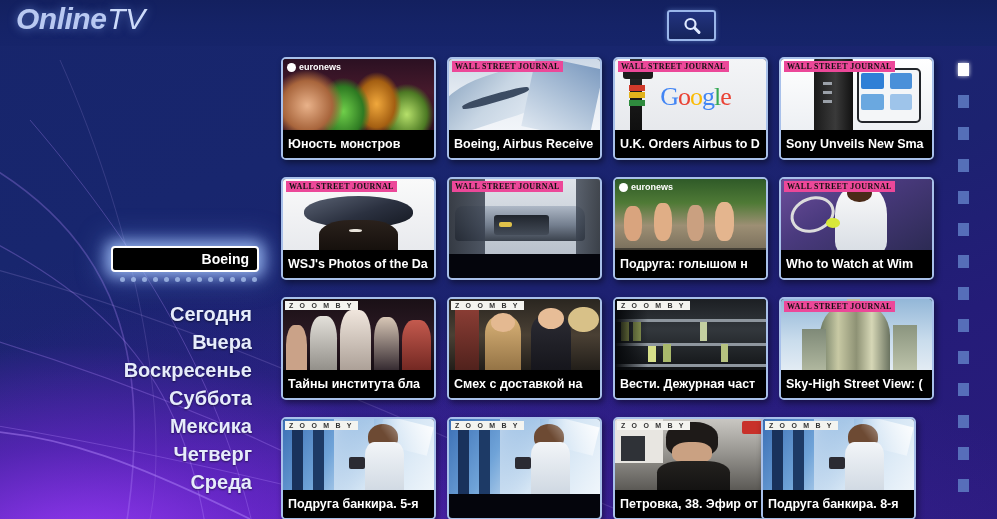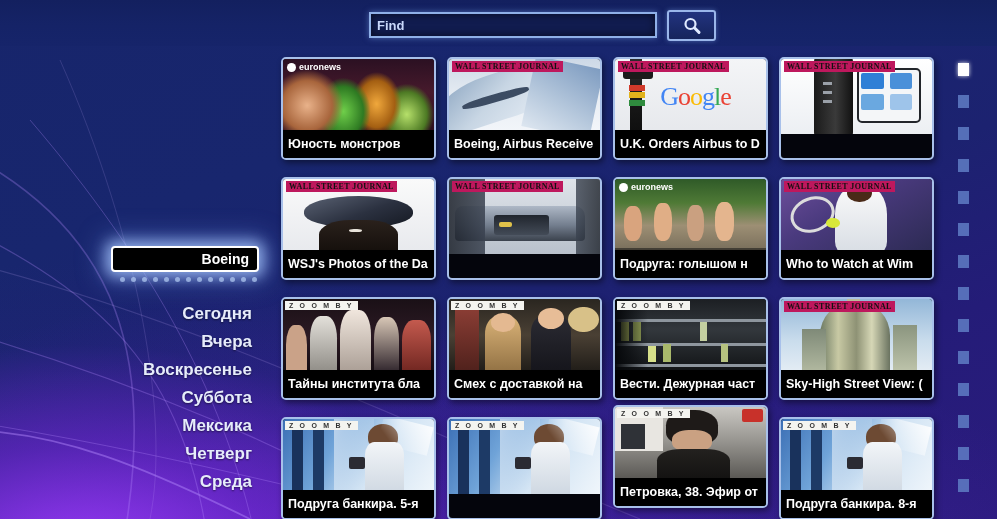--- a/index.html
+++ b/index.html
@@ -111,21 +111,21 @@
     width:5px; height:5px; border-radius:50%;
     background:#aec5ef; opacity:0.75; display:block;
   }
 
   .daylist {
     position:absolute; left:0px; top:300px; width:260px;
     display:flex; flex-direction:column; align-items:flex-end;
     padding-right:8px; box-sizing:border-box;
   }
   .daylist div {
-    color:#e6ecfb; font-size:17px; font-weight:bold;
+    color:#e6ecfb; font-size:20px; font-weight:bold;
     line-height:28px; cursor:pointer;
     text-shadow: 0 1px 2px rgba(0,0,0,0.5);
   }
 
   
   .grid {
     position:absolute; left:281px; top:57px;
     width: 655px; height: 462px;
   }
   .tile {
@@ -144,21 +144,21 @@
     position:absolute; left:0; bottom:0; width:100%; height:28px;
     background:#000;
     color:#fff; font-size:12.5px; font-weight:bold;
     display:flex; align-items:center;
     padding-left:5px; box-sizing:border-box;
     white-space:nowrap; overflow:hidden;
   }
   
   .ribbon {
     position:absolute; left:3px; top:2px; z-index:3;
-    background:#be185d; color:#111;
+    background:#ec4899; color:#111;
     font-family:"Liberation Serif", serif;
     font-size:8px; font-weight:bold; letter-spacing:0.4px;
     padding:1px 3px; white-space:nowrap;
   }
   .ribbon.euronews {
     background:transparent; color:#fff; left:4px; top:3px;
     font-family:"Liberation Sans", sans-serif; font-size:9px;
     letter-spacing:0; padding:0; display:flex; align-items:center; gap:3px;
   }
   .ribbon.euronews::before {
@@ -192,24 +192,24 @@
       <path d="M -40 420 C 160 450, 340 500, 520 540" stroke-width="1"></path>
       <path d="M 250 519 C 150 470, 60 430, -40 430" stroke-width="1.8" stroke-opacity="0.45"></path>
     </g>
     <g fill="none" stroke="#cdb0ff" stroke-opacity="0.18">
       <path d="M -40 260 C 200 320, 420 430, 640 519" stroke-width="1.2"></path>
       <path d="M 60 60 C 140 240, 170 420, 150 519" stroke-width="0.9"></path>
     </g>
   </svg>
 
   <div class="header">
-
-    <div class="searchbox">
-      <input type="text" placeholder="Find" style="">
-    </div>
+    <div class="logo">
+      <span>Online</span><span class="tv">TV</span>
+    </div>
+
 
     <div class="searchbtn">
       <svg width="20" height="20" viewBox="0 0 20 20">
         <circle cx="8.5" cy="8" r="5" fill="none" stroke="#dfe9ff" stroke-width="2.2"></circle>
         <line x1="12.4" y1="11.8" x2="17" y2="16.4" stroke="#dfe9ff" stroke-width="3" stroke-linecap="round"></line>
       </svg>
     </div>
   </div>
 
 
@@ -288,20 +288,21 @@
       <div style="position:absolute;left:28%;top:30%;width:6%;height:5%;background:#9aa0a8"></div>
       <div style="position:absolute;left:28%;top:42%;width:6%;height:5%;background:#9aa0a8"></div>
       <div style="position:absolute;left:28%;top:54%;width:6%;height:5%;background:#9aa0a8"></div>
       <div style="position:absolute;left:50%;top:12%;width:40%;height:68%;background:#f4f6f8;border:2px solid #22252a;border-radius:5px"></div>
       <div style="position:absolute;left:53%;top:18%;width:15%;height:22%;background:#2f7fd6;border-radius:2px"></div>
       <div style="position:absolute;left:72%;top:18%;width:15%;height:22%;background:#4a90d9;border-radius:2px"></div>
       <div style="position:absolute;left:53%;top:46%;width:15%;height:22%;background:#6aa8e0;border-radius:2px"></div>
       <div style="position:absolute;left:72%;top:46%;width:15%;height:22%;background:#9ec4ea;border-radius:2px"></div>
           <div class="ribbon ">WALL STREET JOURNAL</div>
         </div>
+        <div class="tile-title">Sony Unveils New Sma</div>
       </div>
       <div class="tile" style="left: 0px; top: 120px;">
         <div class="thumb">
           <div style="position:absolute;inset:0;background:linear-gradient(180deg,#fafafa 0%,#e7e9ed 100%)"></div>
       <div style="position:absolute;left:14%;top:22%;width:72%;height:42%;background:linear-gradient(160deg,#5b6374 0%,#2b3140 55%,#151922 100%);border-radius:52% 52% 44% 44%"></div>
       <div style="position:absolute;left:24%;top:55%;width:52%;height:48%;background:linear-gradient(180deg,#2a211c 0%,#120d0a 100%);border-radius:40% 40% 10% 10%"></div>
       <div style="position:absolute;left:44%;top:66%;width:8%;height:5%;background:#e8e3da;border-radius:50%"></div>
           <div class="ribbon ">WALL STREET JOURNAL</div>
         </div>
         <div class="tile-title">WSJ's Photos of the Da</div>
@@ -413,34 +414,34 @@
       <div style="position:absolute;left:6%;top:12%;width:7%;height:88%;background:#19325c"></div>
       <div style="position:absolute;left:20%;top:12%;width:7%;height:88%;background:#1d3a66"></div>
       <div style="position:absolute;left:34%;top:0;width:26%;height:100%;background:linear-gradient(100deg,rgba(255,255,255,.55) 0%,rgba(255,255,255,0) 100%)"></div>
       <div style="position:absolute;left:56%;top:6%;width:20%;height:34%;background:#6d4a33;border-radius:50% 50% 40% 40%"></div>
       <div style="position:absolute;left:54%;top:30%;width:26%;height:70%;background:linear-gradient(180deg,#f2f5f8 0%,#cfd8e2 100%);border-radius:24% 24% 0 0"></div>
       <div style="position:absolute;left:44%;top:50%;width:10%;height:16%;background:#2b2b33;border-radius:2px"></div>
       <div style="position:absolute;right:2%;top:2%;width:34%;height:38%;background:linear-gradient(220deg,rgba(255,255,255,.9) 0%,rgba(255,255,255,0) 80%);transform:rotate(14deg)"></div>
           <div class="ribbon zoomby">Z O O M B Y</div>
         </div>
       </div>
-      <div class="tile" style="left: 332px; top: 348px;">
+      <div class="tile" style="left: 332px; top: 360px;">
         <div class="thumb">
           <div style="position:absolute;inset:0;background:linear-gradient(180deg,#c9c7c2 0%,#9d9b96 40%,#55534f 100%)"></div>
       <div style="position:absolute;left:0;top:0;width:32%;height:58%;background:#e8e6e1"></div>
       <div style="position:absolute;left:4%;top:22%;width:16%;height:34%;background:#2f3237"></div>
       <div style="position:absolute;left:34%;top:4%;width:34%;height:46%;background:#1e1a18;border-radius:44% 44% 36% 36%"></div>
       <div style="position:absolute;left:38%;top:30%;width:26%;height:30%;background:#caa182;border-radius:42%"></div>
       <div style="position:absolute;left:28%;top:56%;width:48%;height:44%;background:linear-gradient(180deg,#23211f 0%,#121110 100%);border-radius:34% 34% 0 0"></div>
       <div style="position:absolute;right:2%;top:2%;width:14%;height:18%;background:#c8312a;border-radius:2px"></div>
           <div class="ribbon zoomby">Z O O M B Y</div>
         </div>
         <div class="tile-title">Петровка, 38. Эфир от</div>
       </div>
-      <div class="tile" style="left: 498px; top: 360px;">
+      <div class="tile" style="left: 480px; top: 360px;">
         <div class="thumb">
           <div style="position:absolute;inset:0;background:linear-gradient(120deg,#3b6fb5 0%,#6fa3d8 34%,#cfe2f3 62%,#f0f6fb 100%)"></div>
       <div style="position:absolute;left:6%;top:12%;width:7%;height:88%;background:#19325c"></div>
       <div style="position:absolute;left:20%;top:12%;width:7%;height:88%;background:#1d3a66"></div>
       <div style="position:absolute;left:34%;top:0;width:26%;height:100%;background:linear-gradient(100deg,rgba(255,255,255,.55) 0%,rgba(255,255,255,0) 100%)"></div>
       <div style="position:absolute;left:56%;top:6%;width:20%;height:34%;background:#6d4a33;border-radius:50% 50% 40% 40%"></div>
       <div style="position:absolute;left:54%;top:30%;width:26%;height:70%;background:linear-gradient(180deg,#f2f5f8 0%,#cfd8e2 100%);border-radius:24% 24% 0 0"></div>
       <div style="position:absolute;left:44%;top:50%;width:10%;height:16%;background:#2b2b33;border-radius:2px"></div>
       <div style="position:absolute;right:2%;top:2%;width:34%;height:38%;background:linear-gradient(220deg,rgba(255,255,255,.9) 0%,rgba(255,255,255,0) 80%);transform:rotate(14deg)"></div>
           <div class="ribbon zoomby">Z O O M B Y</div>

